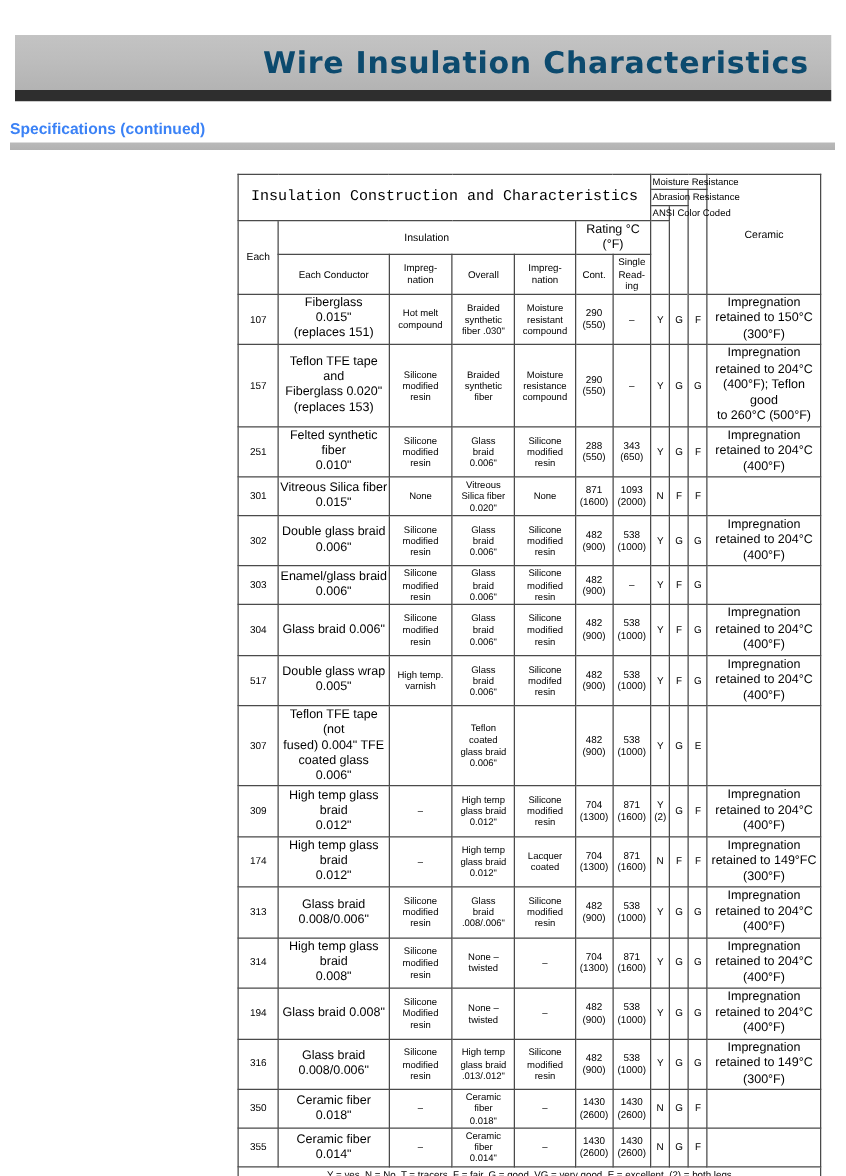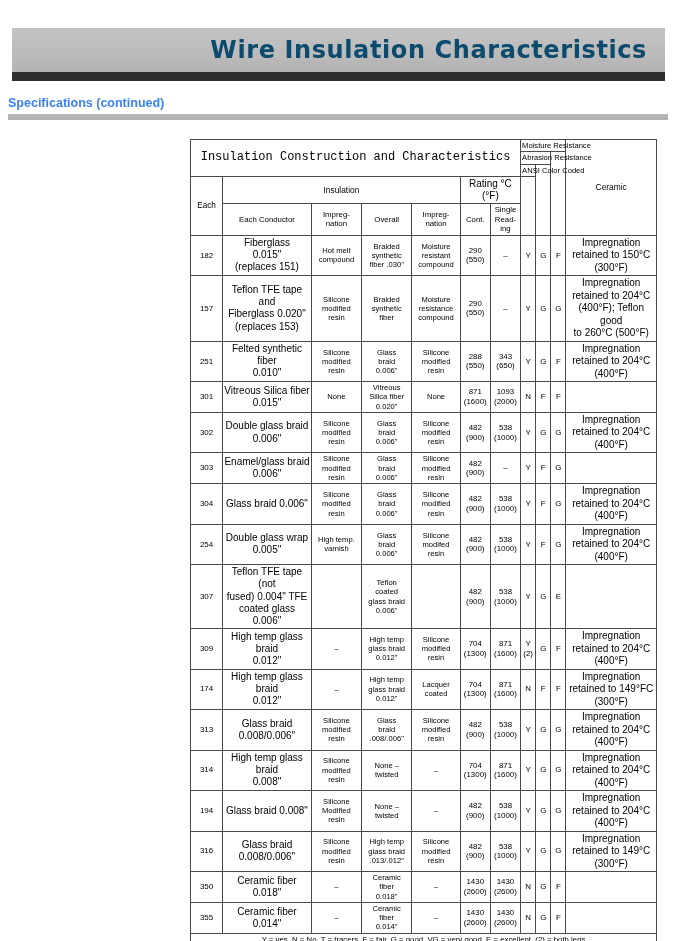--- a/index.html
+++ b/index.html
@@ -197,21 +197,21 @@
         <td class="hdr" rowspan="2">Impreg-<br>nation</td>
         <td class="hdr" rowspan="2">Overall</td>
         <td class="hdr" rowspan="2">Impreg-<br>nation</td>
         <td class="hdr" rowspan="2">Cont.</td>
         <td class="hdr" rowspan="2">Single<br>Read-<br>ing</td>
       </tr>
       <tr></tr>
     </tbody>
     <tbody id="rows-body">
         <tr>
-          <td class="code">182</td>
+          <td class="code">107</td>
           <td class="cond">Fiberglass<br>0.015"<br>(replaces 151)</td>
           <td class="mid">Hot melt<br>compound</td>
           <td class="mid">Braided<br>synthetic<br>fiber .030"</td>
           <td class="mid">Moisture<br>resistant<br>compound</td>
           <td class="num">290<br>(550)</td>
           <td class="num">–</td>
           <td class="flag">Y</td>
           <td class="flag">G</td>
           <td class="flag">F</td>
           <td class="cmt">Impregnation<br>retained to 150°C<br>(300°F)</td>
@@ -288,21 +288,21 @@
           <td class="mid">Glass<br>braid<br>0.006"</td>
           <td class="mid">Silicone<br>modified<br>resin</td>
           <td class="num">482<br>(900)</td>
           <td class="num">538<br>(1000)</td>
           <td class="flag">Y</td>
           <td class="flag">F</td>
           <td class="flag">G</td>
           <td class="cmt">Impregnation<br>retained to 204°C<br>(400°F)</td>
         </tr>
         <tr>
-          <td class="code">254</td>
+          <td class="code">517</td>
           <td class="cond">Double glass wrap<br>0.005"</td>
           <td class="mid">High temp.<br>varnish</td>
           <td class="mid">Glass<br>braid<br>0.006"</td>
           <td class="mid">Silicone<br>modifed<br>resin</td>
           <td class="num">482<br>(900)</td>
           <td class="num">538<br>(1000)</td>
           <td class="flag">Y</td>
           <td class="flag">F</td>
           <td class="flag">G</td>
           <td class="cmt">Impregnation<br>retained to 204°C<br>(400°F)</td>

